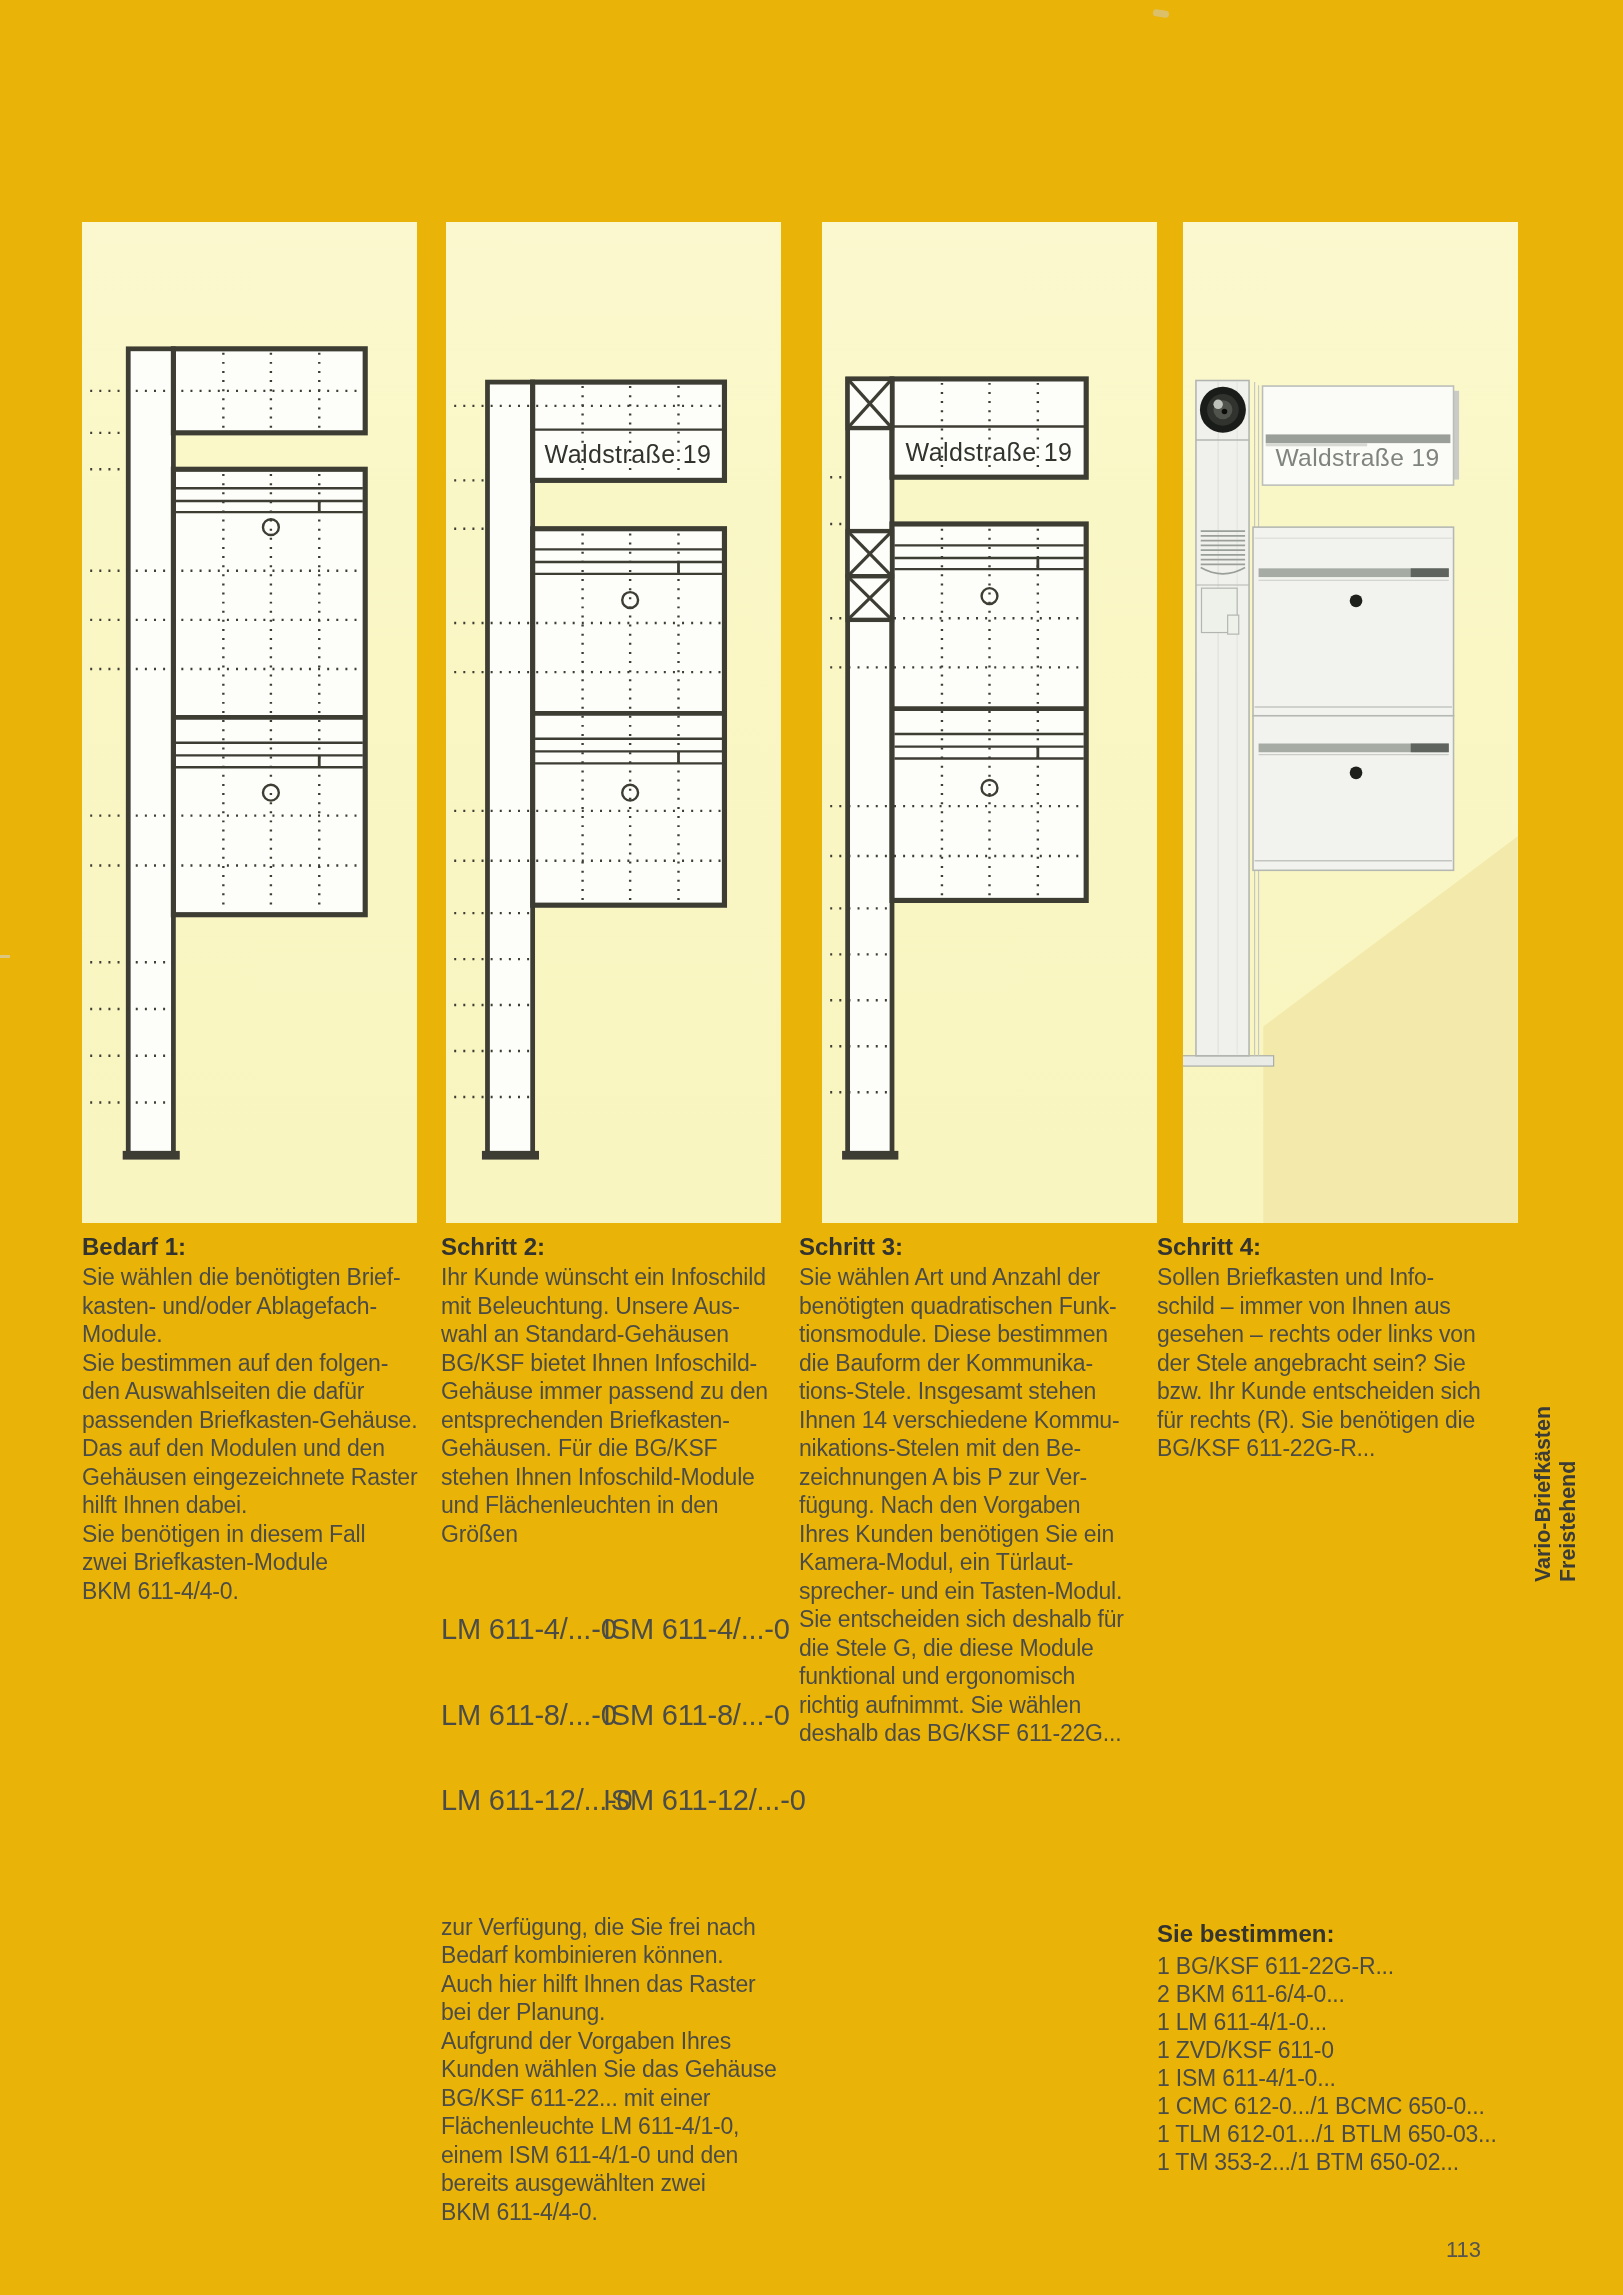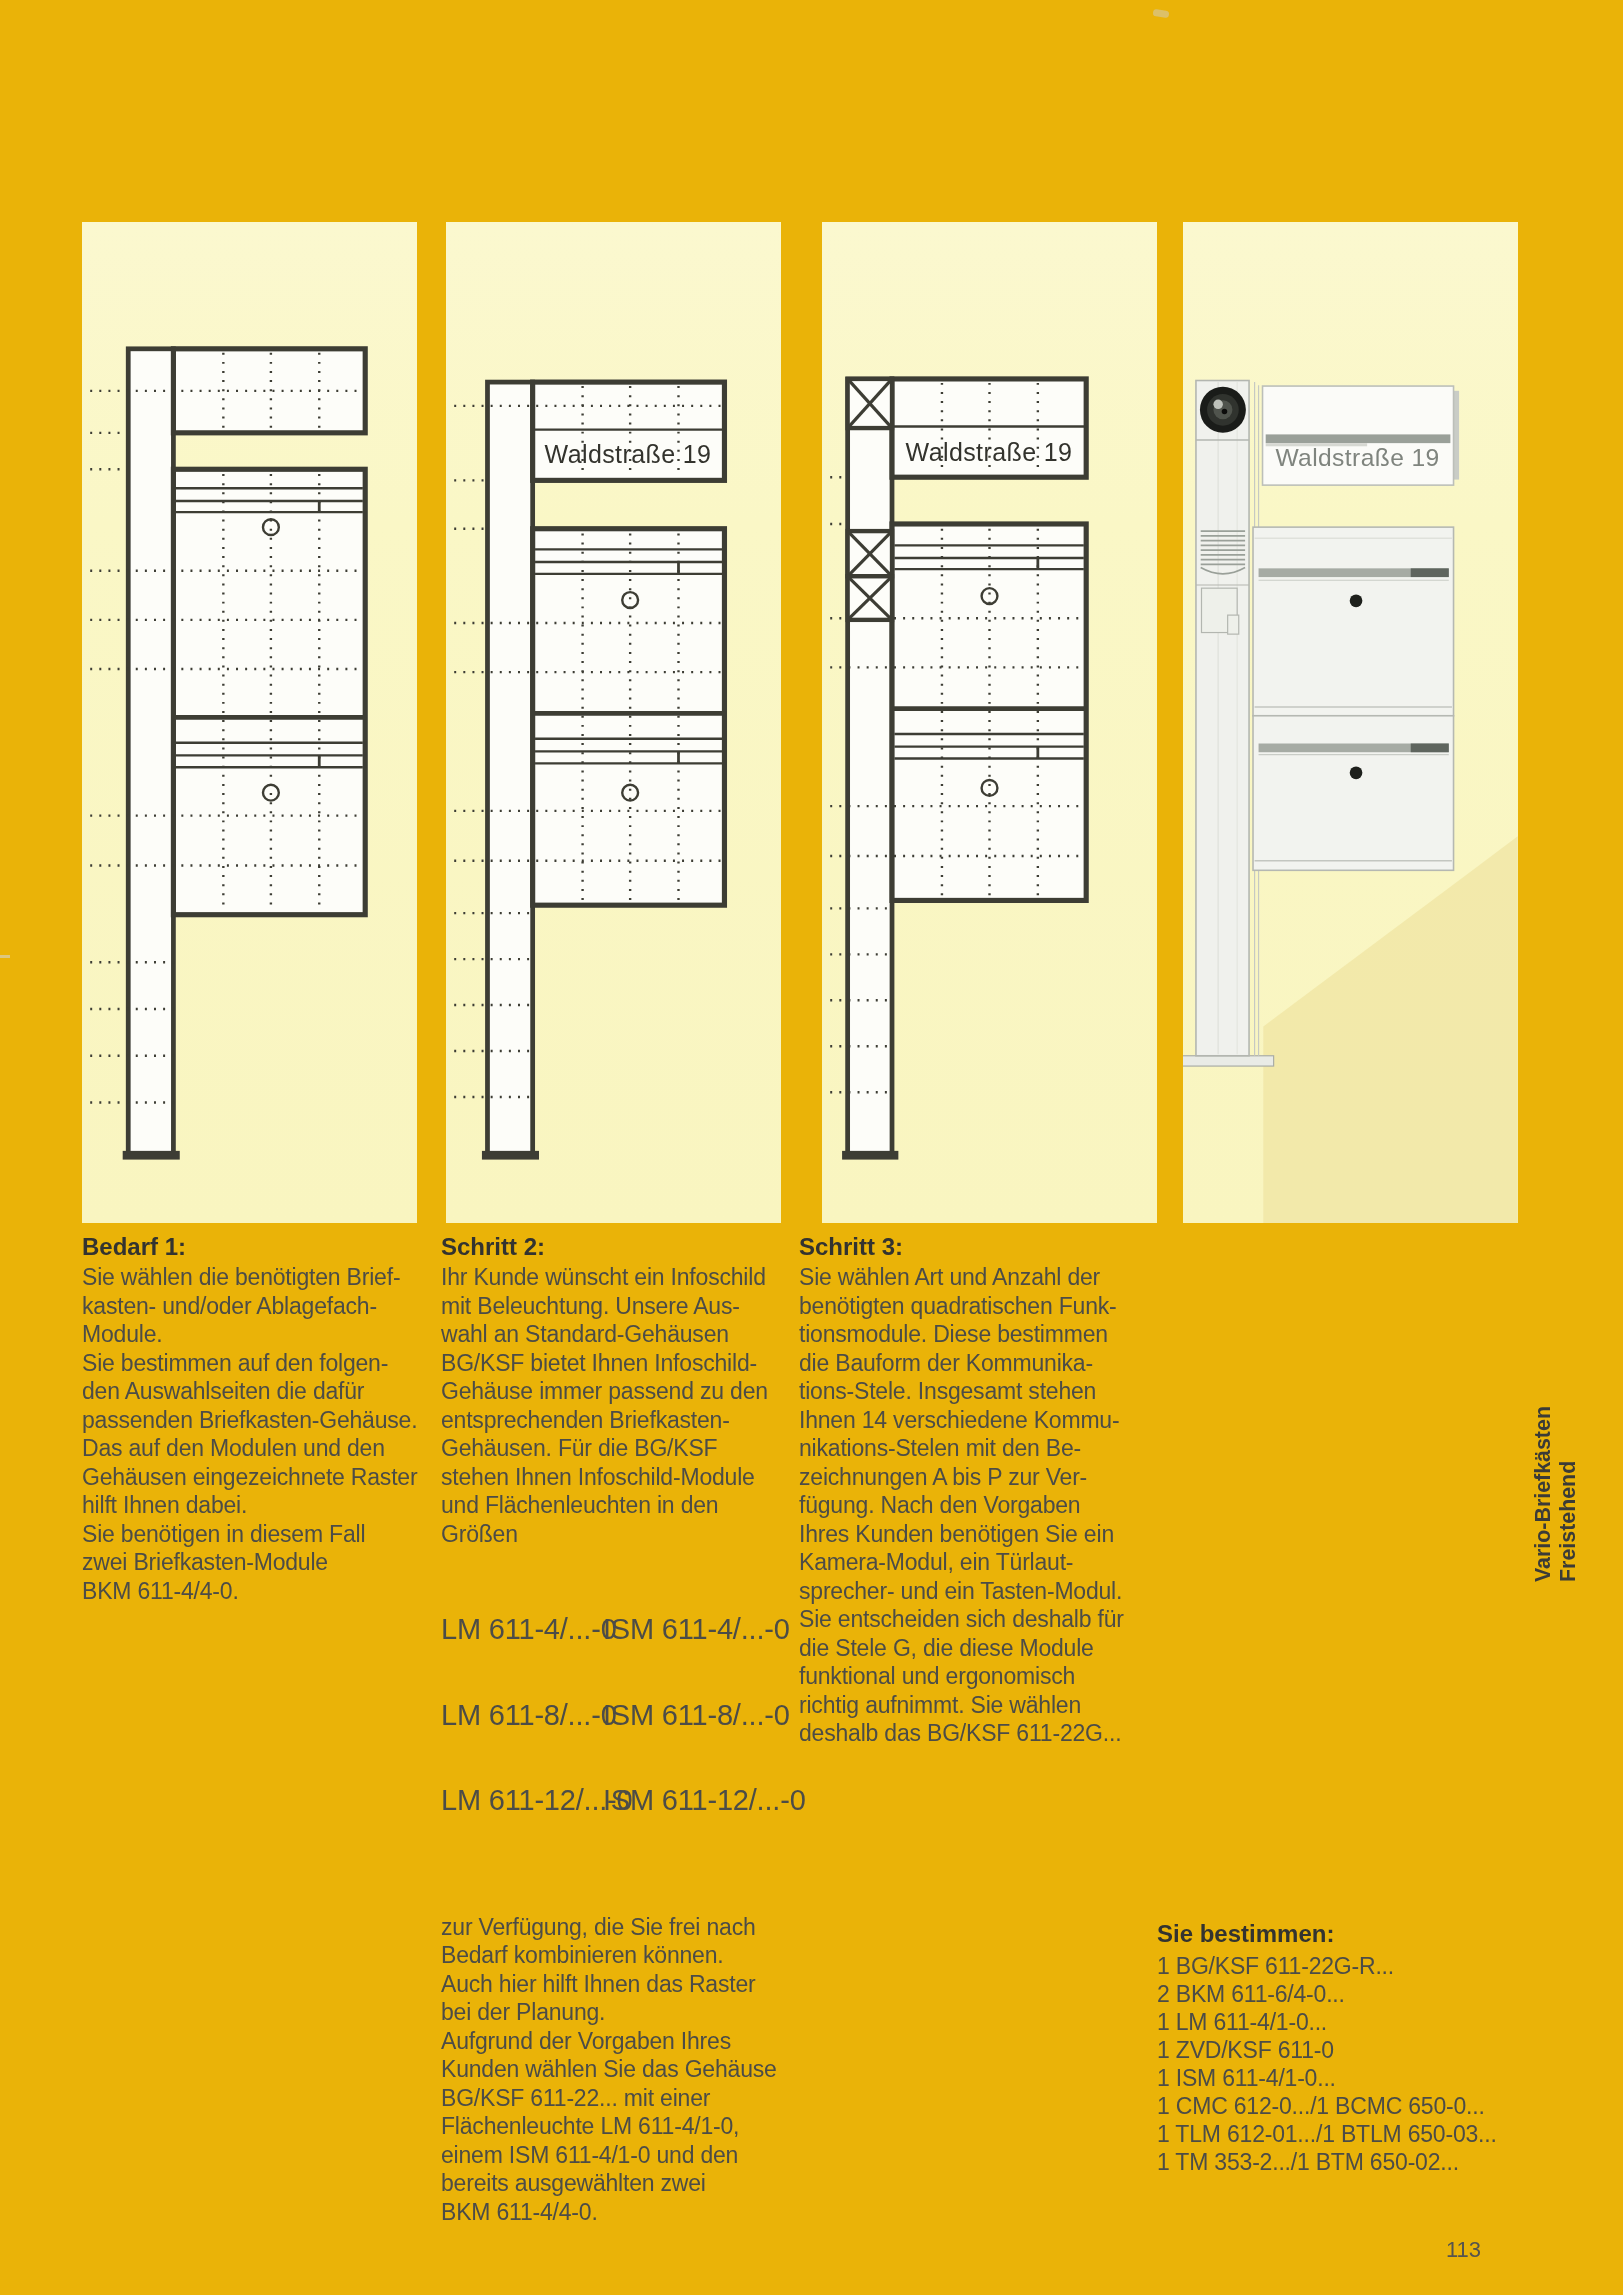--- a/index.html
+++ b/index.html
@@ -320,20 +320,30 @@
 Ihres Kunden benötigen Sie ein
 Kamera-Modul, ein Türlaut-
 sprecher- und ein Tasten-Modul.
 Sie entscheiden sich deshalb für
 die Stele G, die diese Module
 funktional und ergonomisch
 richtig aufnimmt. Sie wählen
 deshalb das BG/KSF 611-22G...</div>
   </div>
 
+  <div class="col" style="left:1157px">
+    <h3 class="step-title">Schritt 4:</h3>
+    <div class="step-body">Sollen Briefkasten und Info-
+schild – immer von Ihnen aus
+gesehen – rechts oder links von
+der Stele angebracht sein? Sie
+bzw. Ihr Kunde entscheiden sich
+für rechts (R). Sie benötigen die
+BG/KSF 611-22G-R...</div>
+  </div>
 
   <div class="order">
     <h3 class="order-title">Sie bestimmen:</h3>
     <div class="order-item">1 BG/KSF 611-22G-R...</div>
     <div class="order-item">2 BKM 611-6/4-0...</div>
     <div class="order-item">1 LM 611-4/1-0...</div>
     <div class="order-item">1 ZVD/KSF 611-0</div>
     <div class="order-item">1 ISM 611-4/1-0...</div>
     <div class="order-item">1 CMC 612-0.../1 BCMC 650-0...</div>
     <div class="order-item">1 TLM 612-01.../1 BTLM 650-03...</div>

